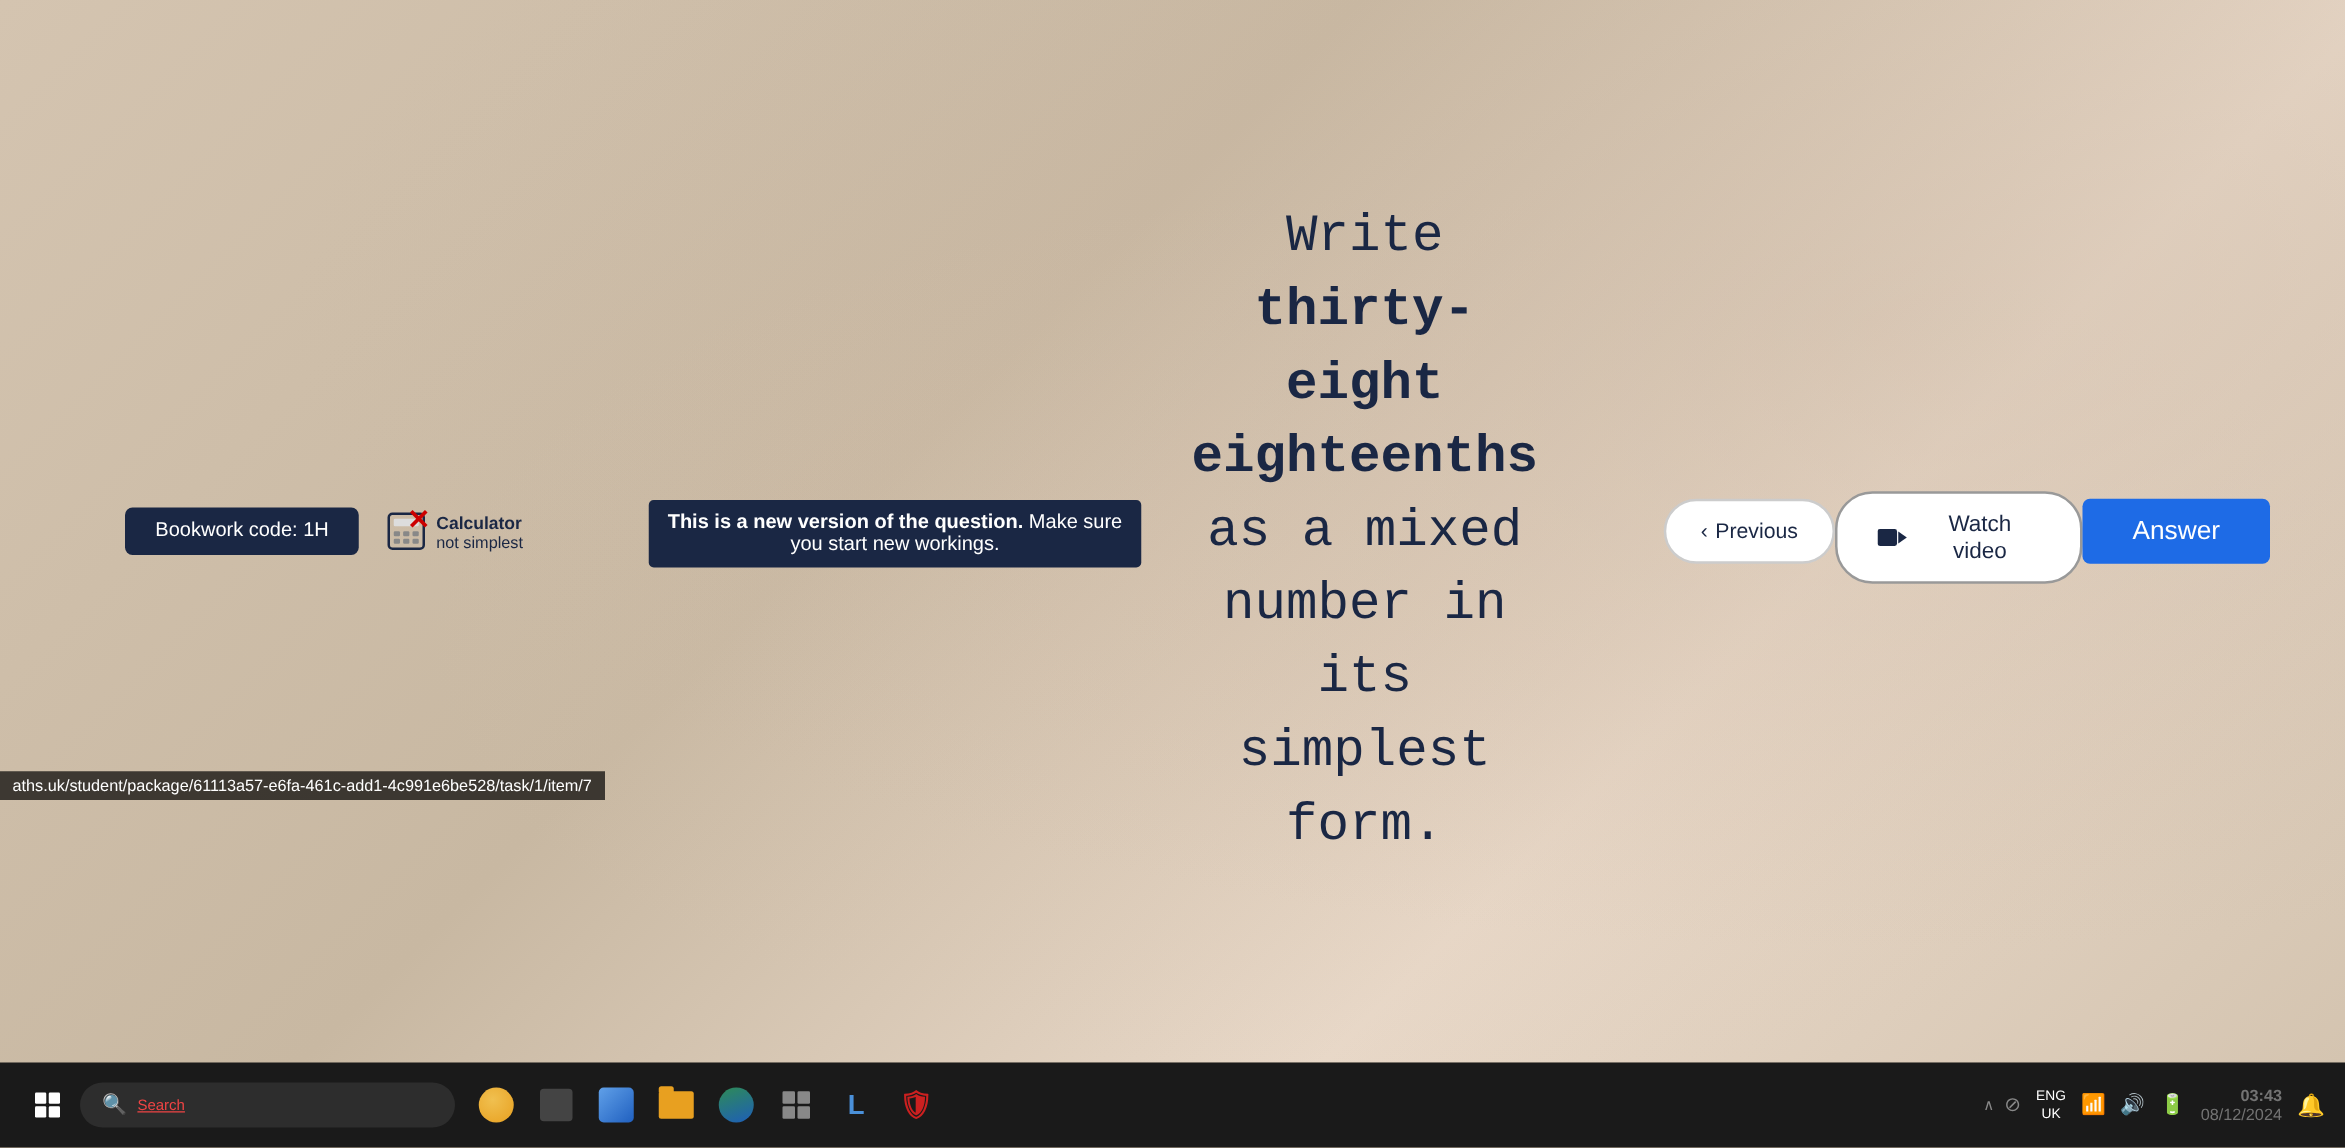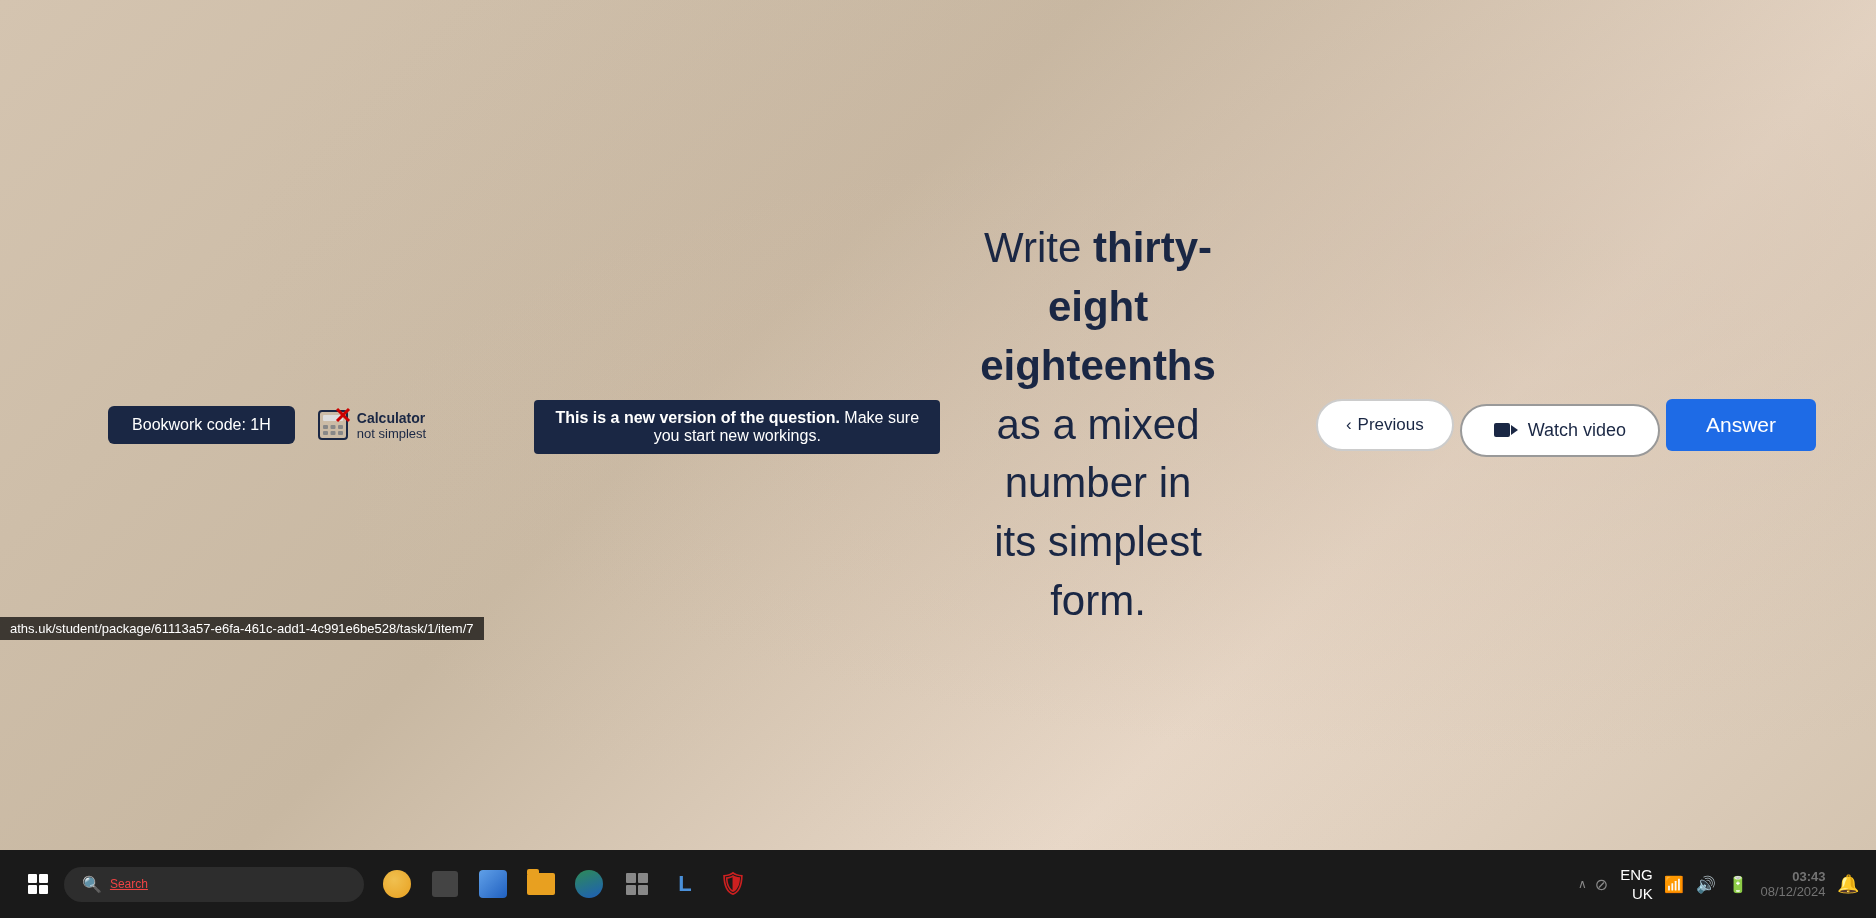--- a/index.html
+++ b/index.html
@@ -85,20 +85,21 @@
     
     .question-area {
       flex: 1;
       display: flex;
       align-items: center;
       justify-content: center;
       text-align: center;
       padding: 40px;
       position: relative;
       z-index: 5;
+      font-family: Liberation Mono, monospace;
     }
 
     .question-text {
       font-size: 42px;
       color: #1a2744;
       line-height: 1.4;
       max-width: 1200px;
     }
 
     .question-text strong {
@@ -431,21 +432,21 @@
 
   <div class="taskbar-right">
 
     <div class="taskbar-system-icons">
 
       <span style="color:#888;font-size:12px;">∧</span>
 
       <span style="color:#888;font-size:16px;">⊘</span>
     </div>
 
-    <div class="taskbar-lang" style="font-size:15px;line-height:1.3;text-align:right;">
+    <div class="taskbar-lang" style="font-size:11px;line-height:1.3;">
       <div>ENG</div>
       <div>UK</div>
     </div>
 
     <span style="color:white;font-size:16px;">📶</span>
 
     <span style="color:white;font-size:16px;">🔊</span>
 
     <span style="color:white;font-size:16px;">🔋</span>
 

